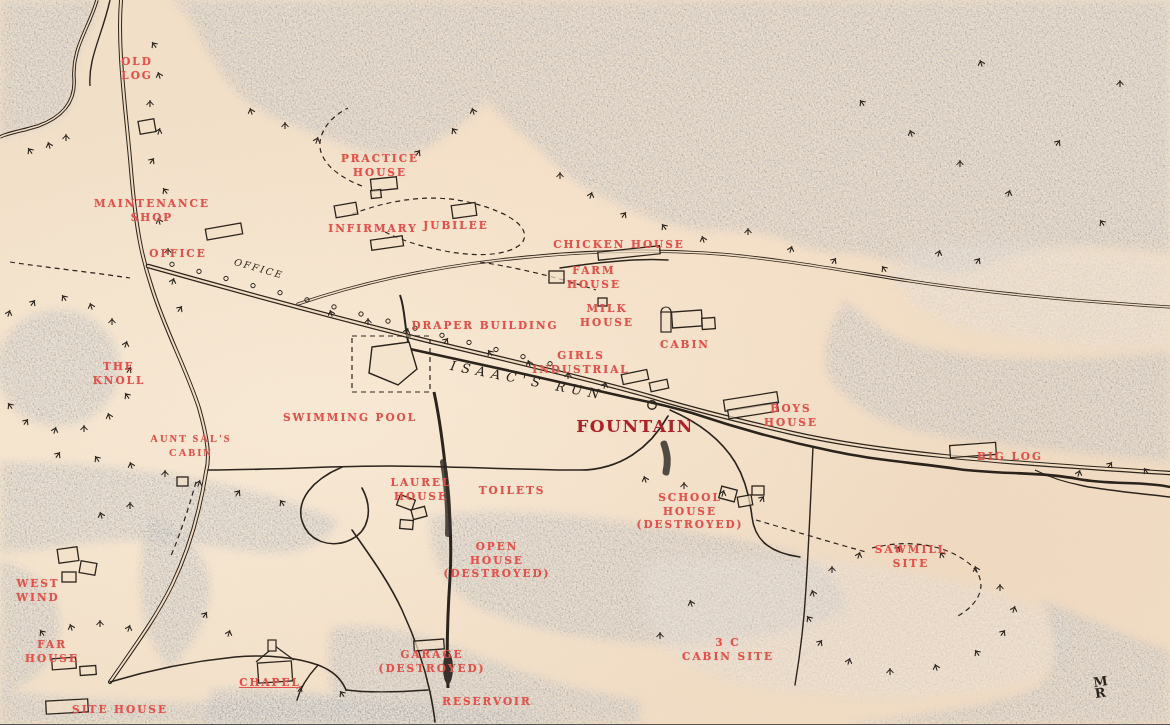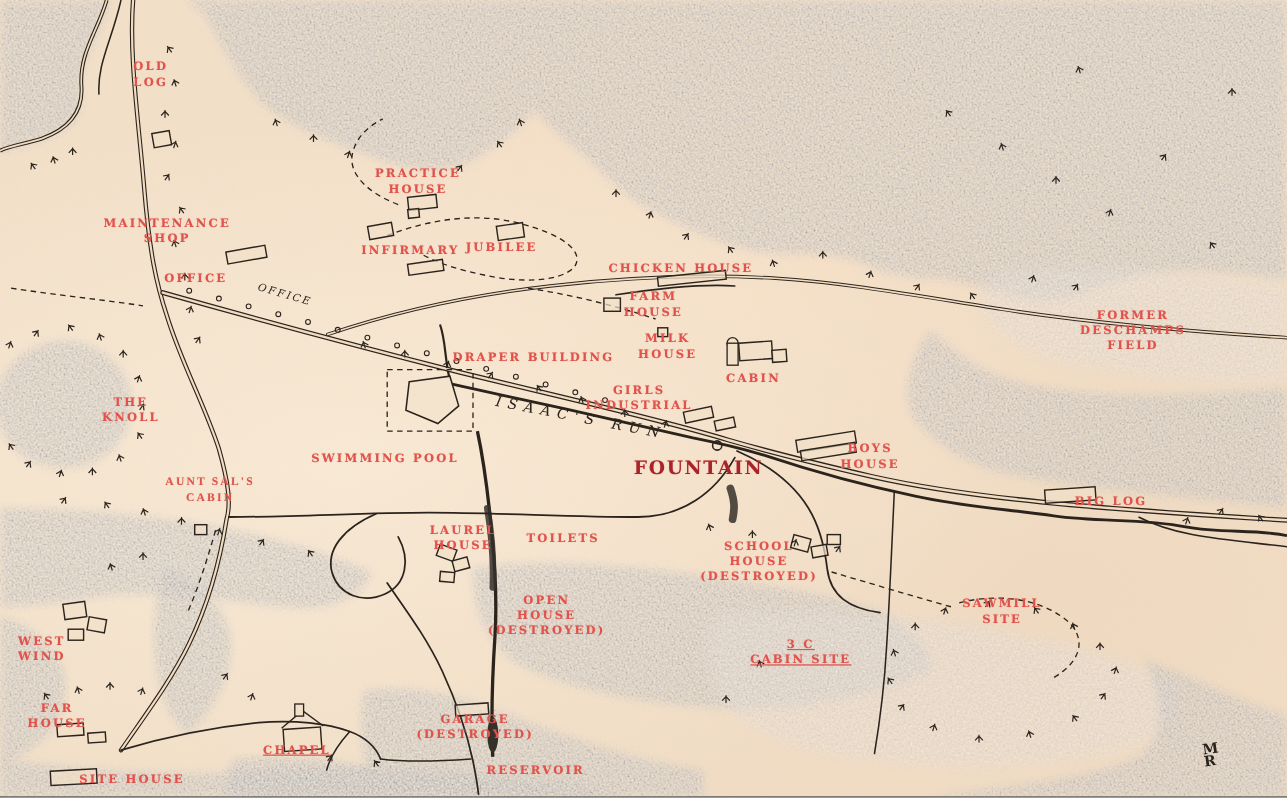--- a/index.html
+++ b/index.html
@@ -307,23 +307,20 @@
       <div class="map-label" style="left: 380px; top: 152px;">PRACTICE
 HOUSE</div>
       <div class="map-label" style="left: 373px; top: 222px;">INFIRMARY</div>
       <div class="map-label" style="left: 456px; top: 219px;">JUBILEE</div>
       <div class="map-label" style="left: 619px; top: 238px;">CHICKEN HOUSE</div>
       <div class="map-label" style="left: 594px; top: 264px;">FARM
 HOUSE</div>
       <div class="map-label" style="left: 607px; top: 302px;">MILK
 HOUSE</div>
       <div class="map-label" style="left: 685px; top: 338px;">CABIN</div>
-      <div class="map-label" style="left: 1030px; top: 281px;">FORMER
-DESCHAMPS
-FIELD</div>
       <div class="map-label" style="left: 485px; top: 319px;">DRAPER BUILDING</div>
       <div class="map-label" style="left: 350px; top: 382px; margin-top: 29px;">SWIMMING POOL</div>
       <div class="map-label" style="left: 581px; top: 349px;">GIRLS
 INDUSTRIAL</div>
       <div class="map-label" style="left: 119px; top: 360px;">THE
 KNOLL</div>
       <div class="map-label strong" style="left: 635px; top: 415px;">FOUNTAIN</div>
       <div class="map-label" style="left: 791px; top: 402px;">BOYS
 HOUSE</div>
       <div class="map-label" style="left: 1010px; top: 450px;">BIG LOG</div>
@@ -335,21 +332,21 @@
       <div class="map-label" style="left: 690px; top: 491px;">SCHOOL
 HOUSE
 (DESTROYED)</div>
       <div class="map-label" style="left: 497px; top: 528px; margin-top: 12px;">OPEN
 HOUSE
 (DESTROYED)</div>
       <div class="map-label" style="left: 38px; top: 577px;">WEST
 WIND</div>
       <div class="map-label" style="left: 911px; top: 543px;">SAWMILL
 SITE</div>
-      <div class="map-label" style="left: 728px; top: 580px; text-decoration: underline;">3 C
+      <div class="map-label" style="left: 728px; top: 636px;">3 C
 CABIN SITE</div>
       <div class="map-label" style="left: 52px; top: 638px;">FAR
 HOUSE</div>
       <div class="map-label" style="left: 270px; top: 676px; text-decoration: underline;">CHAPEL</div>
       <div class="map-label" style="left: 432px; top: 648px;">GARAGE
 (DESTROYED)</div>
       <div class="map-label" style="left: 120px; top: 703px;">SITE HOUSE</div>
       <div class="map-label" style="left: 487px; top: 695px;">RESERVOIR</div>
     </div>
 

